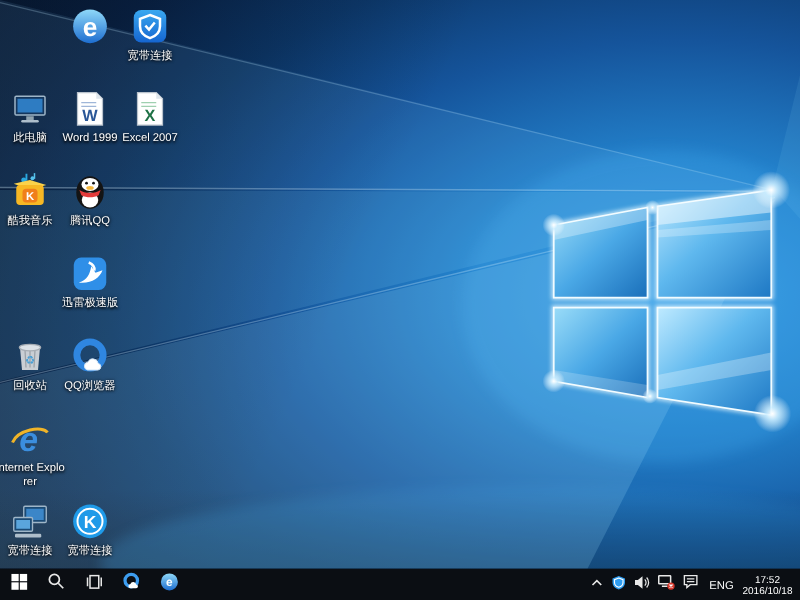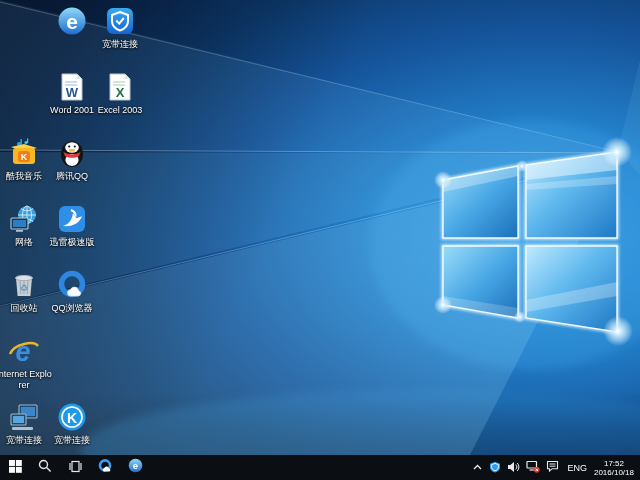--- a/index.html
+++ b/index.html
@@ -93,48 +93,46 @@
       <polygon points="526,300 617,282 617,296 526,312" fill="#ffffff" opacity=".28"></polygon>
 
       <circle cx="617" cy="152" r="15" fill="url(#spark)"></circle>
       <circle cx="618" cy="331" r="15" fill="url(#spark)"></circle>
       <circle cx="443" cy="180" r="9" fill="url(#spark)"></circle>
       <circle cx="443" cy="305" r="9" fill="url(#spark)"></circle>
       <circle cx="522" cy="166" r="6" fill="url(#spark)"></circle>
       <circle cx="520" cy="317" r="6" fill="url(#spark)"></circle>
     </svg>
 
+    <div class="dicon c1 r2">
+      <span class="ig">
+        <svg viewBox="0 0 32 32">
+            <rect x="4" y="6" width="24" height="15" rx="1" fill="#15365c" stroke="#9fb6c8" stroke-width="1.2"></rect>
+        <rect x="6" y="8" width="20" height="11" fill="#2e7cc2"></rect>
+            <rect x="13" y="22" width="6" height="3" fill="#8fa3b0"></rect>
+        <rect x="9" y="25" width="14" height="2" rx="1" fill="#aebecb"></rect>
+          </svg>
+      </span>
+      <span class="lbl">此电脑</span>
+    </div>
     <div class="dicon c1 r3">
       <span class="ig">
         <svg viewBox="0 0 32 32">
             <circle cx="11" cy="7" r="2" fill="#2aa8e0"></circle>
             <rect x="12.4" y="2" width="1.5" height="5.5" fill="#2aa8e0"></rect>
         <circle cx="18" cy="5.5" r="1.6" fill="#56c2ec"></circle>
             <rect x="19" y="1.5" width="1.2" height="4.5" fill="#56c2ec"></rect>
         <path d="M3 10l13-3 13 4-13 4z" fill="#fbd24a"></path>
             <rect x="5" y="11" width="22" height="16" rx="3" fill="#f7b824"></rect>
         <rect x="10" y="14" width="12" height="11" rx="3" fill="#f07f1a"></rect>
         <text x="16" y="23" font-size="9" font-weight="bold" fill="#ffffff" text-anchor="middle">K</text>
           </svg>
       </span>
       <span class="lbl">酷我音乐</span>
     </div>
-    <div class="dicon c1 r4">
-      <span class="ig">
-        <svg viewBox="0 0 32 32">
-            <circle cx="19" cy="12" r="9" fill="#3f9ed8"></circle>
-        <path d="M10 12h18M19 3v18M13 5.5c4 3 8 3 12 0M13 18.5c4-3 8-3 12 0" stroke="#cfeeff" stroke-width=".9" fill="none"></path>
-        <ellipse cx="19" cy="12" rx="4.5" ry="9" stroke="#cfeeff" stroke-width=".9" fill="none"></ellipse>
-        <rect x="3" y="15" width="17" height="11" rx="1" fill="#123a5e" stroke="#b8c8d4" stroke-width="1.1"></rect>
-        <rect x="5" y="17" width="13" height="7" fill="#2e7cc2"></rect>
-            <rect x="8" y="27" width="7" height="1.8" fill="#aebecb"></rect>
-          </svg>
-      </span>
-      <span class="lbl">网络</span>
-    </div>
     <div class="dicon c1 r5">
       <span class="ig">
         <svg viewBox="0 0 32 32">
             <path d="M8 9h16l-1.6 18H9.6z" fill="#c9ced4"></path>
         <path d="M12 11l.8 14M16 11v14M20 11l-.8 14" stroke="#9aa1a8" stroke-width="1"></path>
         <ellipse cx="16" cy="9" rx="8.5" ry="2.6" fill="#dde2e7" stroke="#a7adb4" stroke-width="1"></ellipse>
         <text x="16" y="22" font-size="9" text-anchor="middle" fill="#4a9fd4">♻</text>
           </svg>
       </span>
       <span class="lbl">回收站</span>
@@ -177,21 +175,21 @@
     </div>
     <div class="dicon c2 r2">
       <span class="ig">
         <svg viewBox="0 0 32 32">
             <path d="M6 3h15l5 5v21H6z" fill="#ffffff" stroke="#b9c2cc" stroke-width="1"></path>
         <path d="M21 3v5h5z" fill="#dfe6ec"></path>
             <path d="M9 11h12M9 14h12" stroke="#9fb6d8" stroke-width="1"></path>
         <text x="16" y="26" font-size="13" font-weight="bold" fill="#2b5797" text-anchor="middle">W</text>
           </svg>
       </span>
-      <span class="lbl">Word 2001</span>
+      <span class="lbl">Word 1999</span>
     </div>
     <div class="dicon c2 r3">
       <span class="ig">
         <svg viewBox="0 0 32 32">
             <ellipse cx="16" cy="17" rx="11" ry="13" fill="#141414"></ellipse>
         <ellipse cx="16" cy="10.5" rx="6.8" ry="5.2" fill="#ffffff"></ellipse>
         <ellipse cx="16" cy="23" rx="6.6" ry="6" fill="#ffffff"></ellipse>
         <circle cx="13.2" cy="9.5" r="1.1" fill="#141414"></circle>
             <circle cx="18.8" cy="9.5" r="1.1" fill="#141414"></circle>
         <ellipse cx="16" cy="13.3" rx="3" ry="1.5" fill="#f6b73c"></ellipse>
@@ -248,21 +246,21 @@
     </div>
     <div class="dicon c3 r2">
       <span class="ig">
         <svg viewBox="0 0 32 32">
             <path d="M6 3h15l5 5v21H6z" fill="#ffffff" stroke="#b9c2cc" stroke-width="1"></path>
         <path d="M21 3v5h5z" fill="#dfe6ec"></path>
             <path d="M9 11h12M9 14h12" stroke="#9fd0b0" stroke-width="1"></path>
         <text x="16" y="26" font-size="13" font-weight="bold" fill="#1e7145" text-anchor="middle">X</text>
           </svg>
       </span>
-      <span class="lbl">Excel 2003</span>
+      <span class="lbl">Excel 2007</span>
     </div>
   </div>
 
   <div class="taskbar">
     <div class="tbtn">
       <span>
         <svg width="13" height="13" viewBox="0 0 14 14">
             <rect x="0" y="0" width="6.4" height="6.4" fill="#ffffff"></rect>
         <rect x="7.4" y="0" width="6.4" height="6.4" fill="#ffffff"></rect>
             <rect x="0" y="7.4" width="6.4" height="6.4" fill="#ffffff"></rect>

